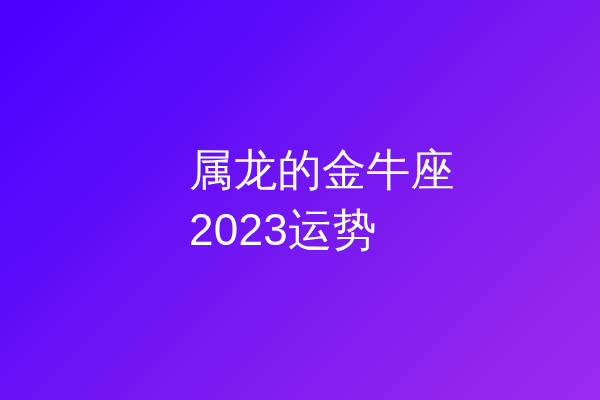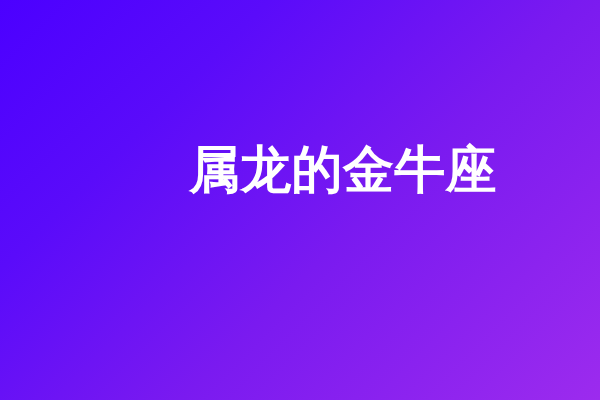--- a/index.html
+++ b/index.html
@@ -32,33 +32,34 @@
     position: absolute;
     left: 189px;
     top: 140px;
     width: 380px;
     text-align: left;
   }
 
   .title-line {
     display: block;
     color: #ffffff;
-    font-size: 51px;
-    font-weight: 700;
+    font-size: 44px;
+    font-weight: 400;
     line-height: 60px;
     letter-spacing: 0.3px;
     white-space: nowrap;
     -webkit-font-smoothing: antialiased;
   }
 </style>
 </head>
 <body>
 
 <div class="banner">
 
   <div class="title-block">
 
     <span class="title-line">属龙的金牛座</span>
 
+    <span class="title-line">2023运势</span>
 
   </div>
 
 </div>
 
 </body></html>

